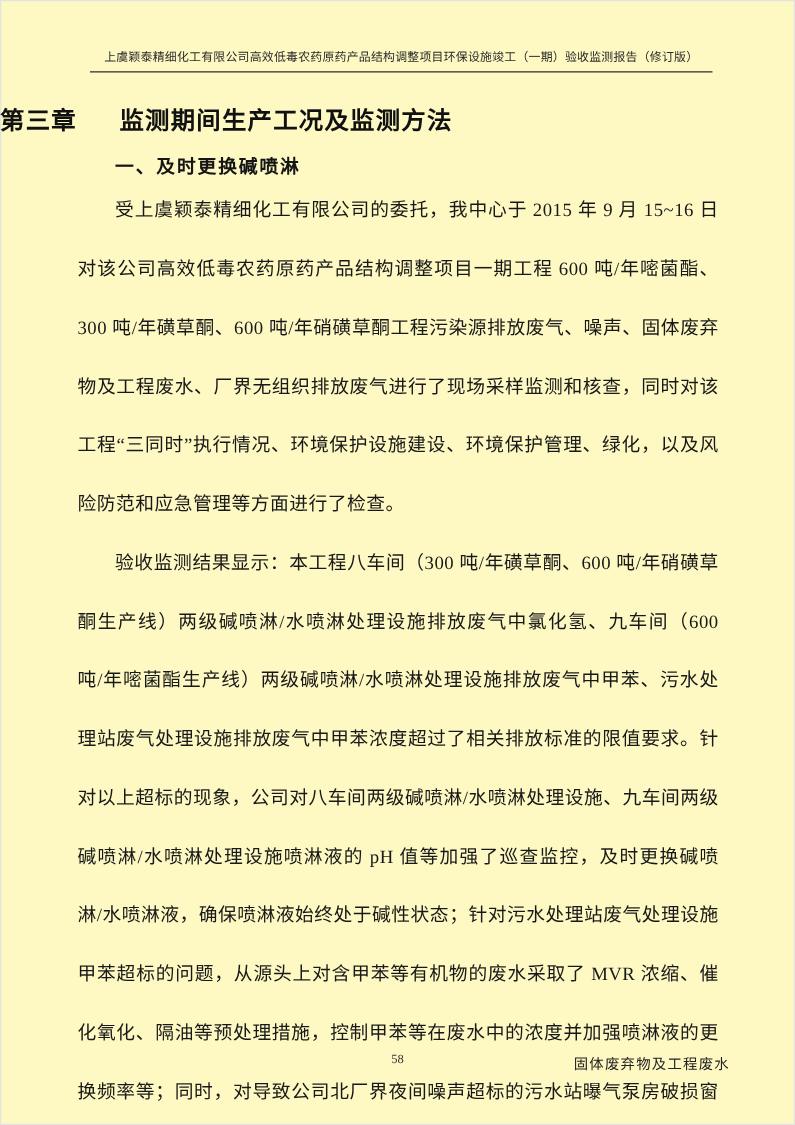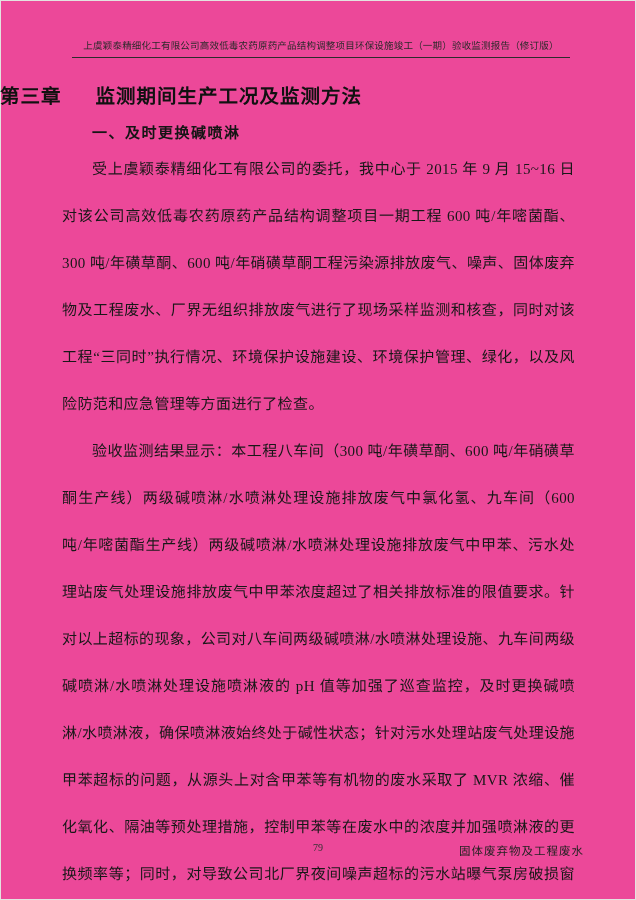--- a/index.html
+++ b/index.html
@@ -5,21 +5,21 @@
   html, body { margin: 0; padding: 0; }
   body {
     background: #f2f2f0;
     font-family: "Liberation Serif", serif;
   }
   .page {
     position: relative;
     width: 636px;
     height: 900px;
     margin: 0 auto;
-    background: #ec4899;
+    background: #fef9c3;
     box-sizing: border-box;
     box-shadow: inset 0 0 0 1px #e3e3e0;
     color: #161616;
     overflow: hidden;
   }
   
   .scan-text { filter: blur(0.28px); }
 
   .running-header {
     position: absolute;
@@ -102,17 +102,17 @@
   </div>
 
   <div class="section-heading scan-text">一、及时更换碱喷淋</div>
 
   <div class="content scan-text">
     <p>受上虞颖泰精细化工有限公司的委托，我中心于 2015 年 9 月 15~16 日对该公司高效低毒农药原药产品结构调整项目一期工程 600 吨/年嘧菌酯、300 吨/年磺草酮、600 吨/年硝磺草酮工程污染源排放废气、噪声、固体废弃物及工程废水、厂界无组织排放废气进行了现场采样监测和核查，同时对该工程“三同时”执行情况、环境保护设施建设、环境保护管理、绿化，以及风险防范和应急管理等方面进行了检查。</p>
     <p>验收监测结果显示：本工程八车间（300 吨/年磺草酮、600 吨/年硝磺草酮生产线）两级碱喷淋/水喷淋处理设施排放废气中氯化氢、九车间（600 吨/年嘧菌酯生产线）两级碱喷淋/水喷淋处理设施排放废气中甲苯、污水处理站废气处理设施排放废气中甲苯浓度超过了相关排放标准的限值要求。针对以上超标的现象，公司对八车间两级碱喷淋/水喷淋处理设施、九车间两级碱喷淋/水喷淋处理设施喷淋液的 pH 值等加强了巡查监控，及时更换碱喷淋/水喷淋液，确保喷淋液始终处于碱性状态；针对污水处理站废气处理设施甲苯超标的问题，从源头上对含甲苯等有机物的废水采取了 MVR 浓缩、催化氧化、隔油等预处理措施，控制甲苯等在废水中的浓度并加强喷淋液的更换频率等；同时，对导致公司北厂界夜间噪声超标的污水站曝气泵房破损窗户玻璃进行了修复并加装了密封条。在企业完成相关环保设施整改后，我中心再于 2015 年 11 月 12 日对其进行了整改后监测。</p>
     <p>验收监测期间生产工况分别见表 15、表 16、表 17。</p>
   </div>
 
-  <div class="footer-page-number scan-text">79</div>
+  <div class="footer-page-number scan-text">58</div>
 
   <div class="footer-organization scan-text">固体废弃物及工程废水</div>
 
 </div>
 
 </body></html>

